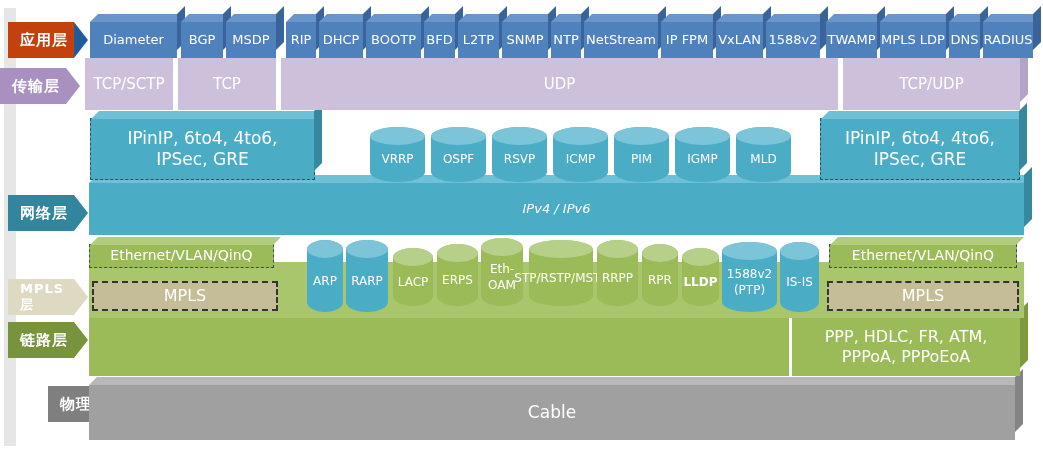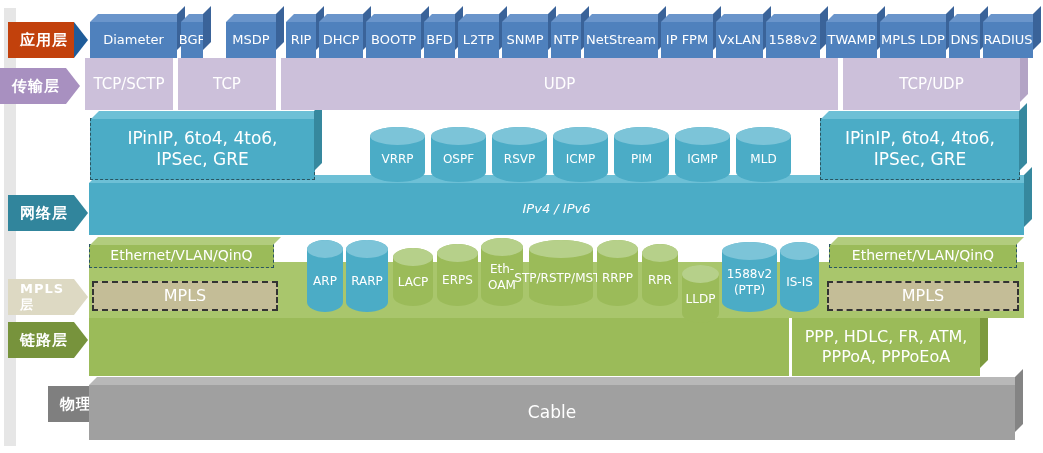--- a/index.html
+++ b/index.html
@@ -62,21 +62,21 @@
 
 <div class="cube phy box" style="left:89px;top:385px;width:926px;height:55px;">
     <div class="top"></div>
     <div class="side"></div>
     <span>Cable</span>
   </div>
 
 <div class="cube link box" style="left:89px;top:318px;width:700px;height:58px;">
     <div class="top"></div>
   </div>
-<div class="cube link box" style="left:792px;top:318px;width:188px;height:58px;padding:0 10px;">
+<div class="cube link box" style="left:792px;top:318px;width:228px;height:58px;padding:0 10px;">
     <div class="top"></div>
     <div class="side"></div>
     <span>PPP, HDLC, FR, ATM, PPPoA, PPPoEoA</span>
   </div>
 <div class="abs" style="left:89px;top:262px;width:935px;height:56px;background:#a9c66c;"></div>
 
 <div class="cube link box dash" style="left:89px;top:244px;width:185px;height:24px;font-size:14px;">
     <div class="top"></div>
     <span>Ethernet/VLAN/QinQ</span>
   </div>
@@ -109,21 +109,21 @@
     </div>
     <div class="cyl green" style="left: 529px; top: 240px; width: 64px; height: 66px; padding-top: 12px;">
       <span>STP/RSTP/MSTP</span>
     </div>
     <div class="cyl green" style="left: 597px; top: 240px; width: 41px; height: 66px; padding-top: 12px;">
       <span>RRPP</span>
     </div>
     <div class="cyl green" style="left: 642px; top: 244px; width: 36px; height: 62px; padding-top: 12px;">
       <span>RPR</span>
     </div>
-    <div class="cyl green" style="left: 682px; top: 265px; width: 37px; height: 58px; padding-top: 12px;">
+    <div class="cyl green" style="left: 682px; top: 248px; width: 37px; height: 58px; padding-top: 12px; font-weight: bold;">
       <span>LLDP</span>
     </div>
     <div class="cyl blue" style="left: 722px; top: 242px; width: 55px; height: 70px; padding-top: 12px;">
       <span>1588v2 (PTP)</span>
     </div>
     <div class="cyl blue" style="left: 780px; top: 242px; width: 39px; height: 70px; padding-top: 12px;">
       <span>IS-IS</span>
     </div>
   </div>
 
@@ -181,21 +181,21 @@
     <div class="side"></div>
     <span>TCP/UDP</span>
   </div>
 
 <div id="app-row">
     <div class="cube app box" style="left: 90px; top: 22px; width: 87px; height: 36px;">
       <div class="top"></div>
       <div class="side"></div>
       <span>Diameter</span>
     </div>
-    <div class="cube app box" style="left: 181px; top: 22px; width: 22px; height: 36px;">
+    <div class="cube app box" style="left: 181px; top: 22px; width: 42px; height: 36px;">
       <div class="top"></div>
       <div class="side"></div>
       <span>BGP</span>
     </div>
     <div class="cube app box" style="left: 226px; top: 22px; width: 50px; height: 36px;">
       <div class="top"></div>
       <div class="side"></div>
       <span>MSDP</span>
     </div>
     <div class="cube app box" style="left: 286px; top: 22px; width: 30px; height: 36px;">

